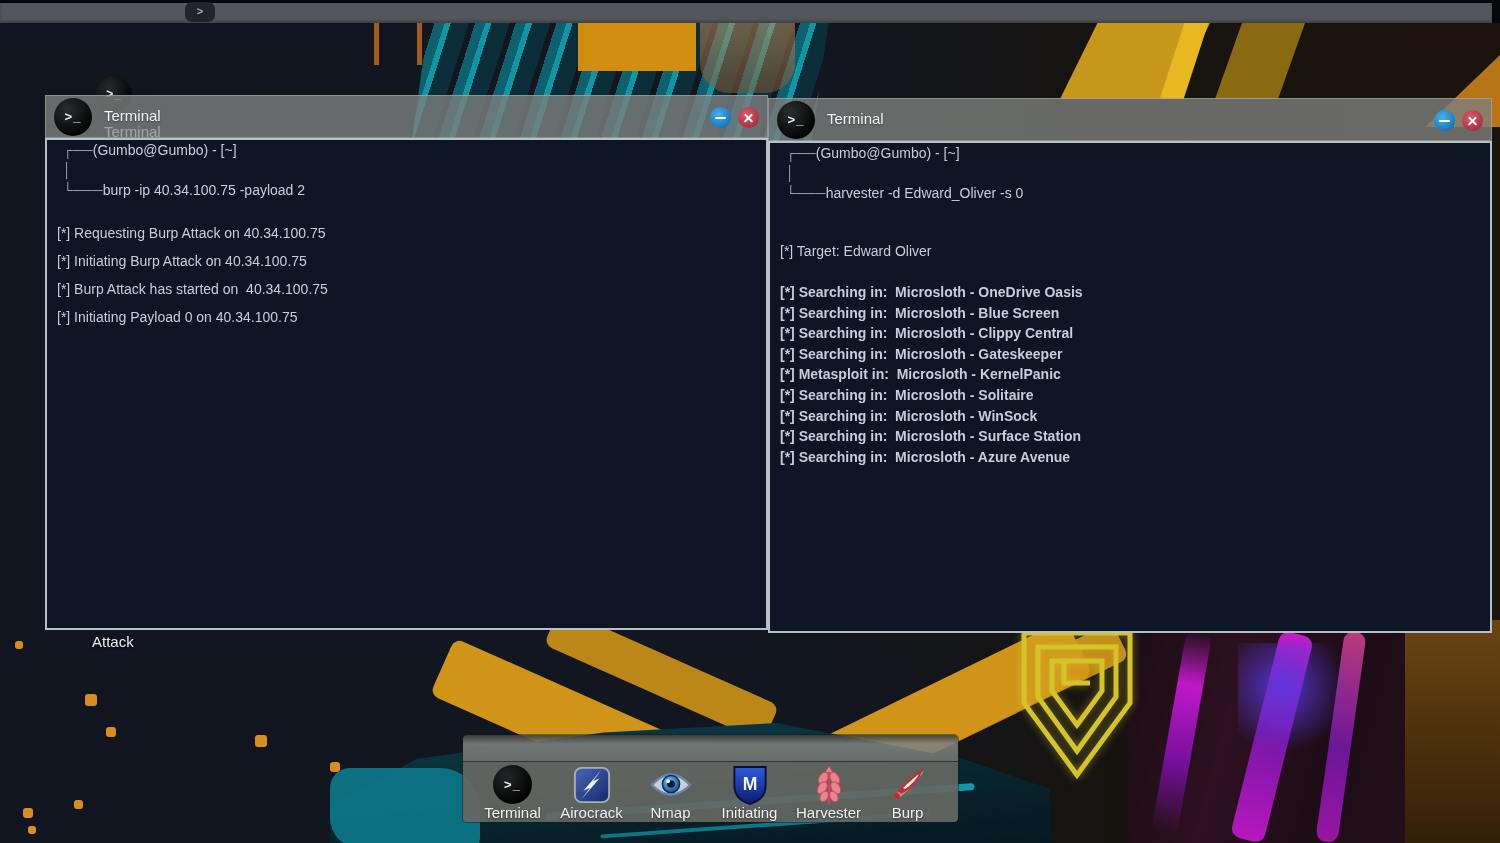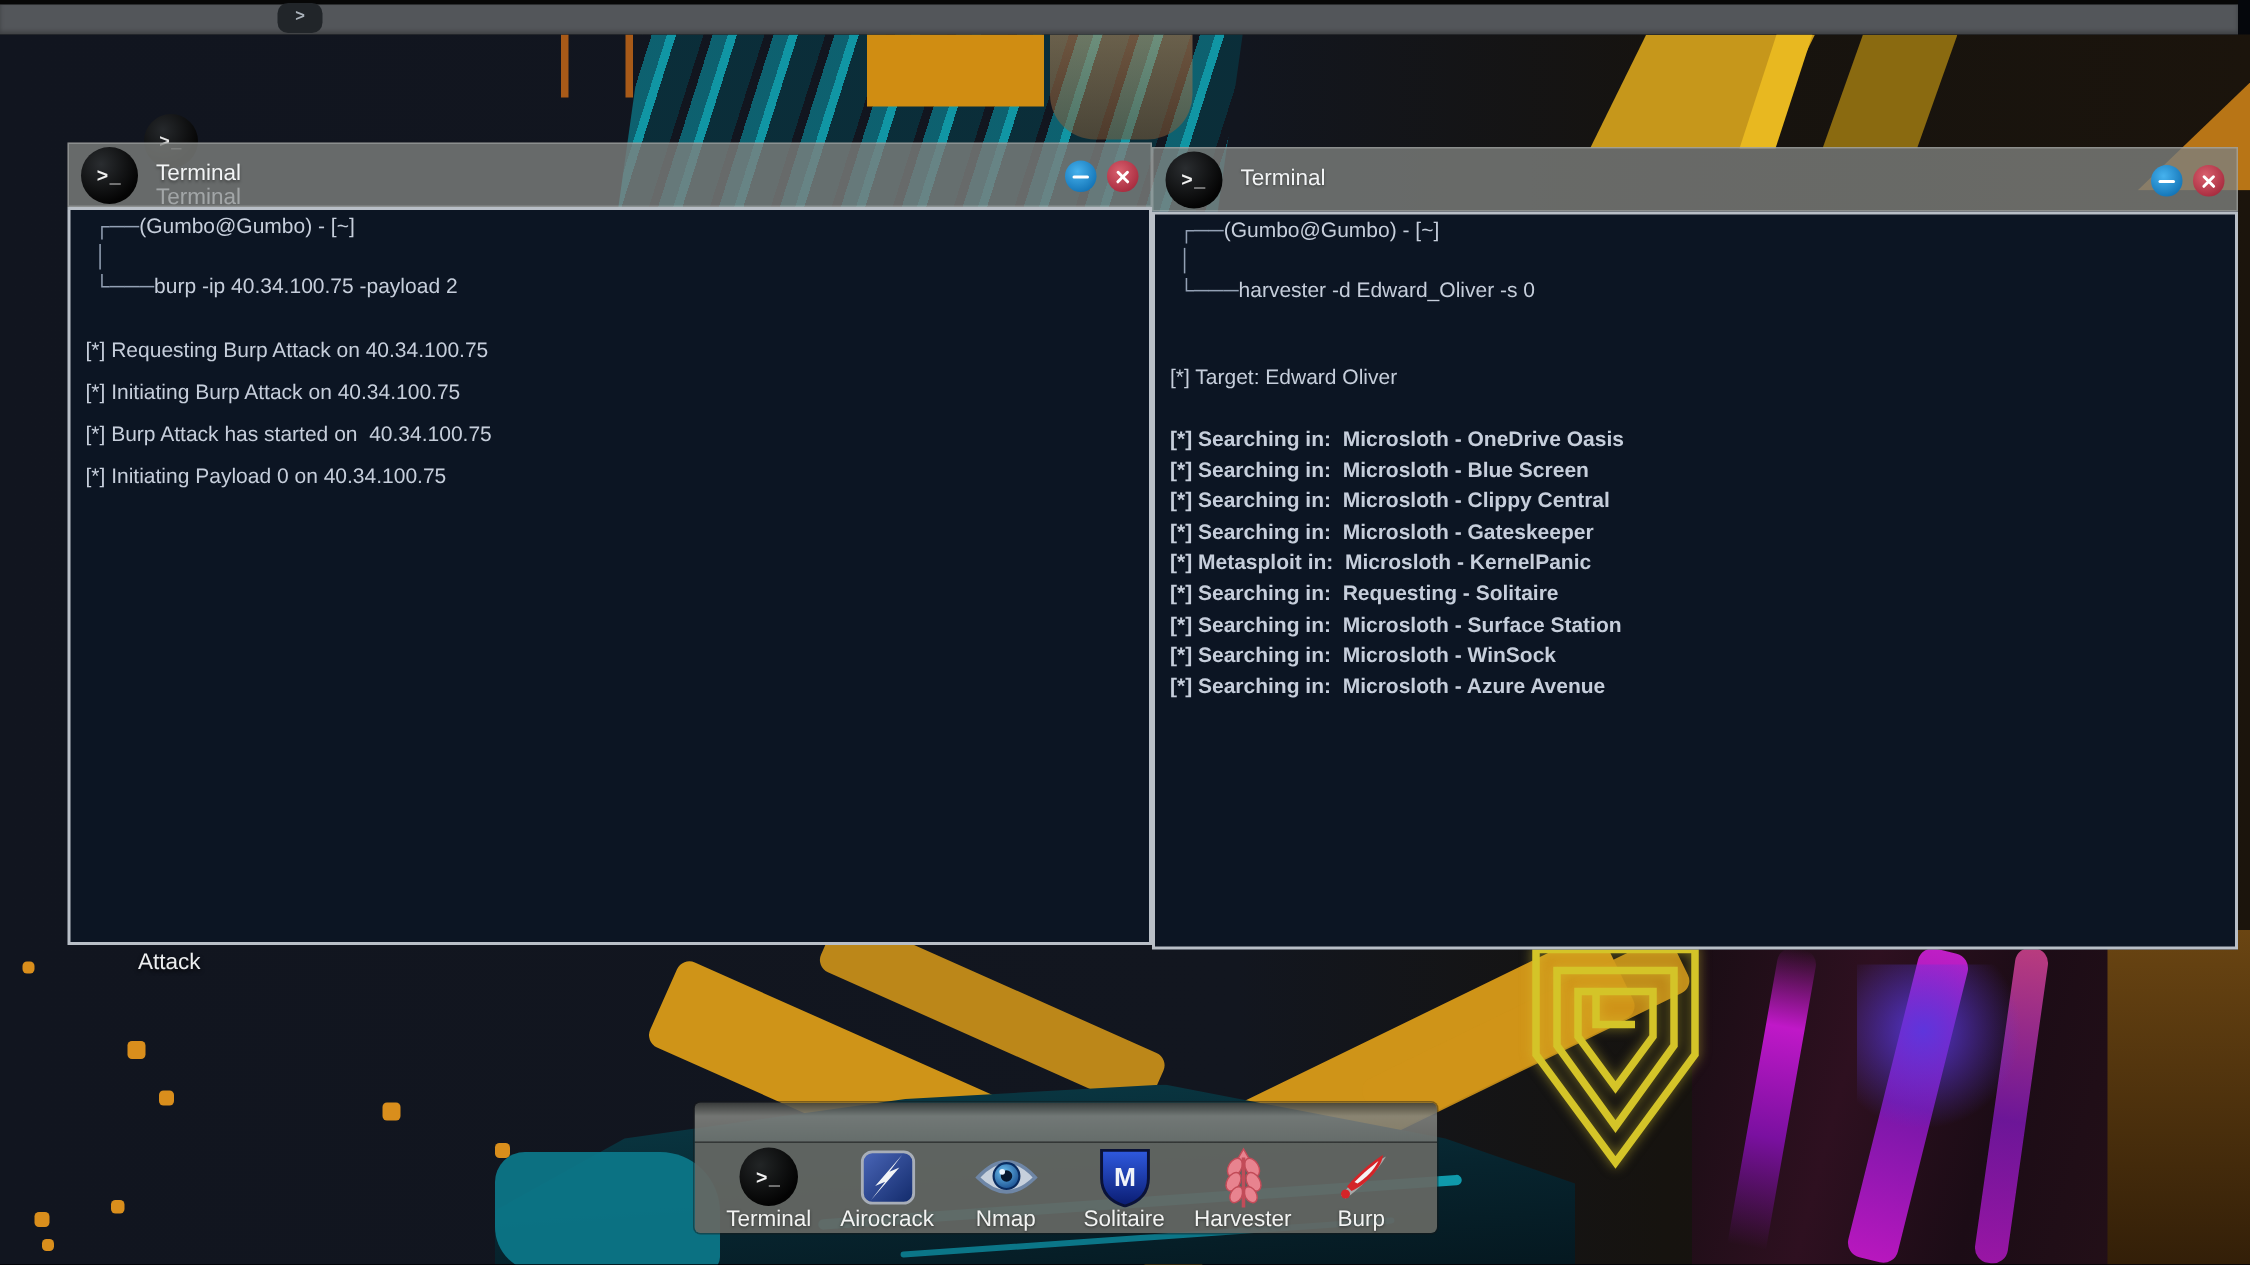--- a/index.html
+++ b/index.html
@@ -266,23 +266,23 @@
         <div class="pline"><span class="glyph">┌──</span><span>(Gumbo@Gumbo) - [~]</span></div>
         <div class="pline glyph">│</div>
         <div class="pline"><span class="glyph">└───</span><span>harvester -d Edward_Oliver -s 0</span></div>
         <div class="target">[*] Target: Edward Oliver</div>
         <div class="searches">
           <div class="sline">[*] Searching in:  Microsloth - OneDrive Oasis</div>
           <div class="sline">[*] Searching in:  Microsloth - Blue Screen</div>
           <div class="sline">[*] Searching in:  Microsloth - Clippy Central</div>
           <div class="sline">[*] Searching in:  Microsloth - Gateskeeper</div>
           <div class="sline">[*] Metasploit in:  Microsloth - KernelPanic</div>
-          <div class="sline">[*] Searching in:  Requesting - Solitaire</div>
+          <div class="sline">[*] Searching in:  Microsloth - Solitaire</div>
+          <div class="sline">[*] Searching in:  Microsloth - WinSock</div>
           <div class="sline">[*] Searching in:  Microsloth - Surface Station</div>
-          <div class="sline">[*] Searching in:  Microsloth - WinSock</div>
           <div class="sline">[*] Searching in:  Microsloth - Azure Avenue</div>
         </div>
       </div>
     </div>
   </div>
 
   <div class="dock">
     <div class="dock-top"></div>
     <div class="dock-row">
 
@@ -333,21 +333,21 @@
             <defs>
                 <linearGradient id="mg" x1="0" y1="0" x2="0" y2="1">
               <stop offset="0" stop-color="#2f5ae0"></stop>
                   <stop offset="1" stop-color="#0a1c70"></stop>
             </linearGradient>
               </defs>
             <path d="M2 3 H34 V22 C34 32 28 38 18 41 C8 38 2 32 2 22 Z" fill="url(#mg)" stroke="#0a1238" stroke-width="2"></path>
             <text x="18" y="27" text-anchor="middle" font-family="Liberation Sans, sans-serif" font-size="18" font-weight="bold" fill="#f2f4f8">M</text>
           </svg>
         </div>
-        <span class="dlabel">Solitaire</span>
+        <span class="dlabel">Initiating</span>
       </div>
 
       <div class="dock-item">
         <div class="dicon">
           <svg width="32" height="42" viewBox="0 0 32 44">
             <g fill="#e8838f" stroke="#c24b58" stroke-width="1">
               <path d="M16 2 L20 9 L16 14 L12 9 Z"></path>
               <ellipse cx="10" cy="15" rx="4.5" ry="7" transform="rotate(30 10 15)"></ellipse>
               <ellipse cx="22" cy="15" rx="4.5" ry="7" transform="rotate(-30 22 15)"></ellipse>
               <ellipse cx="9" cy="25" rx="4.5" ry="7" transform="rotate(30 9 25)"></ellipse>

